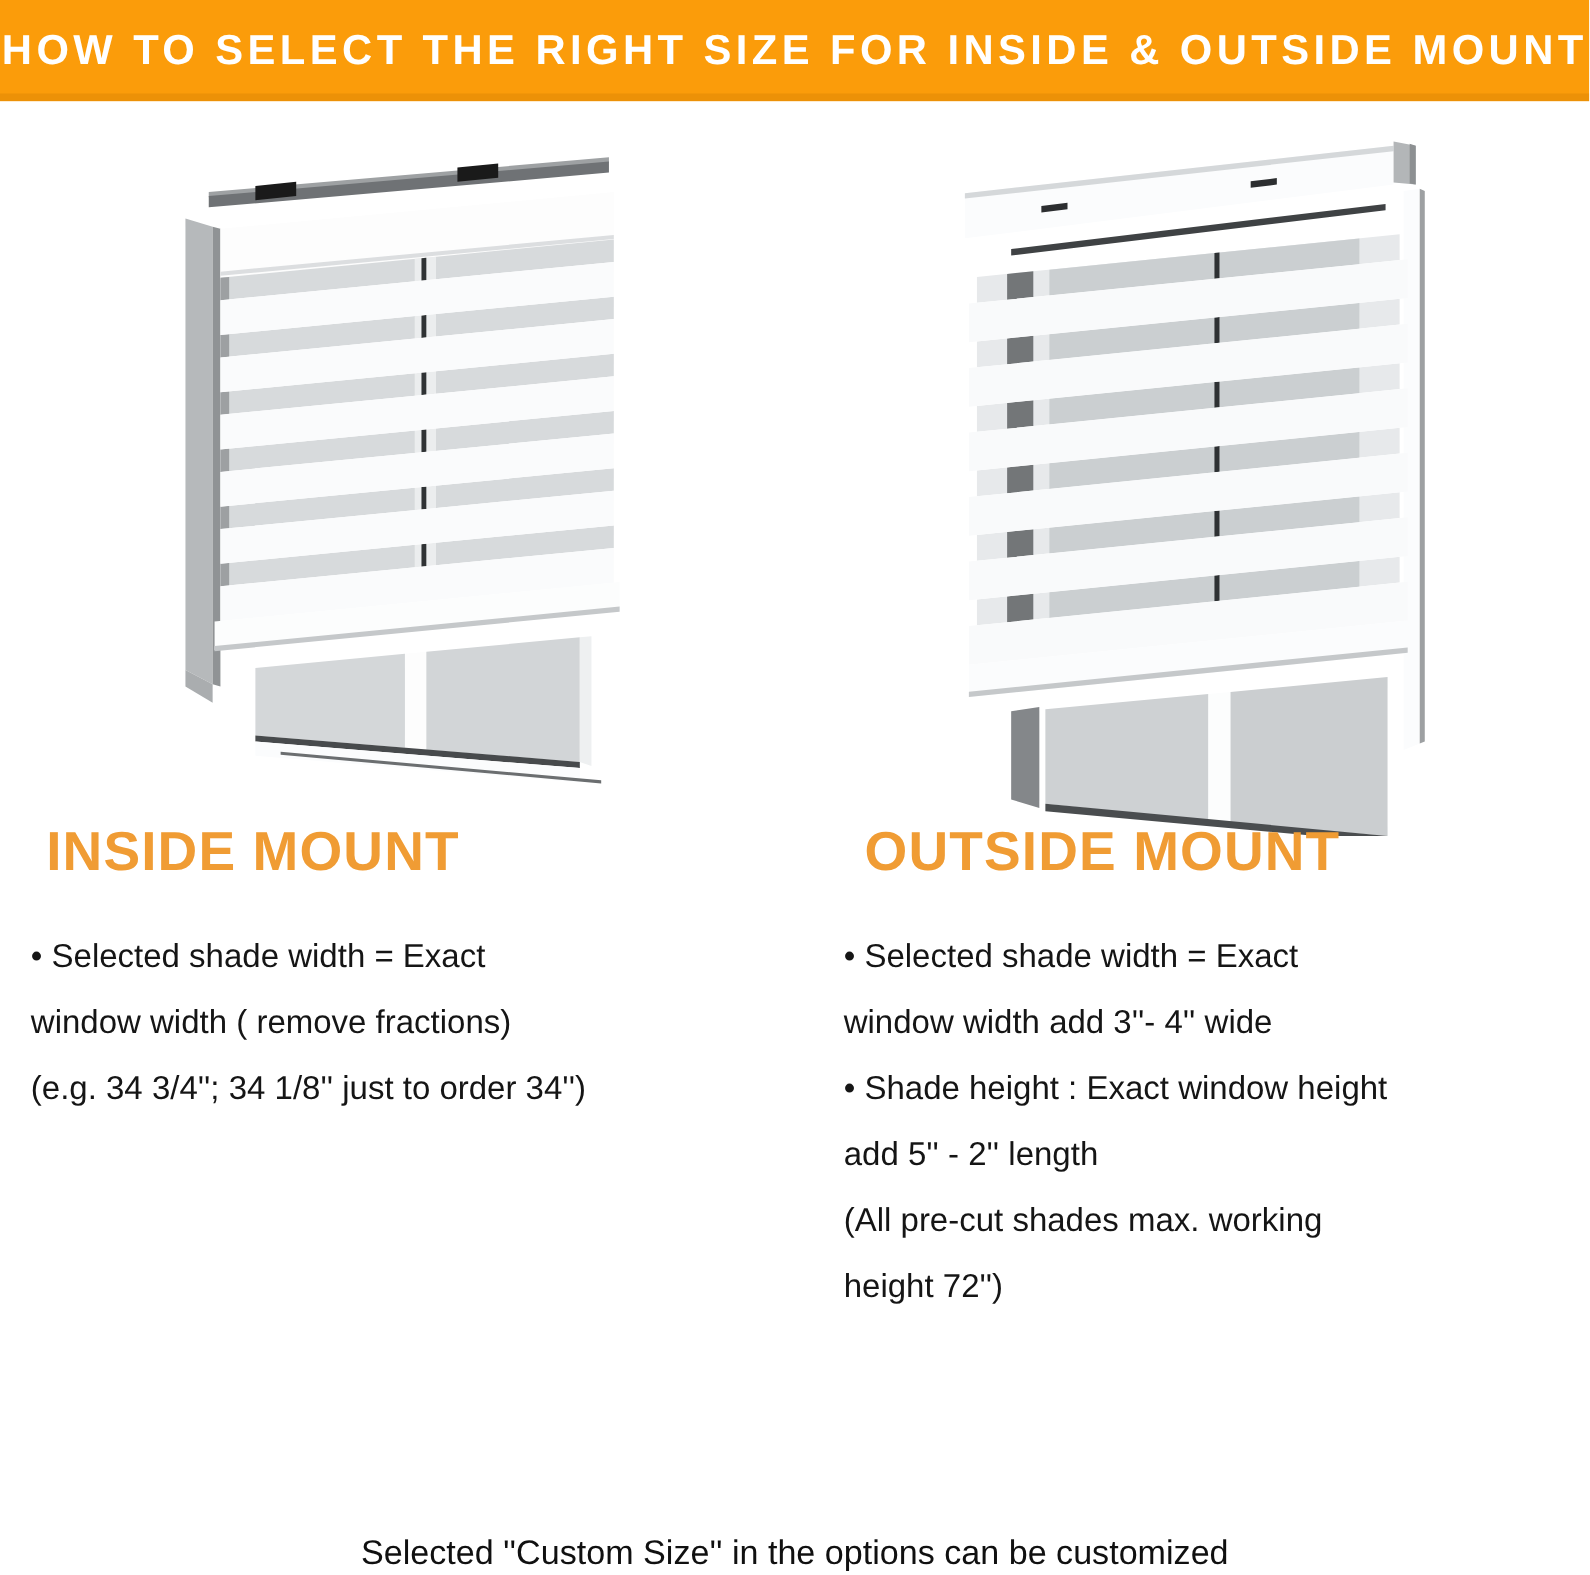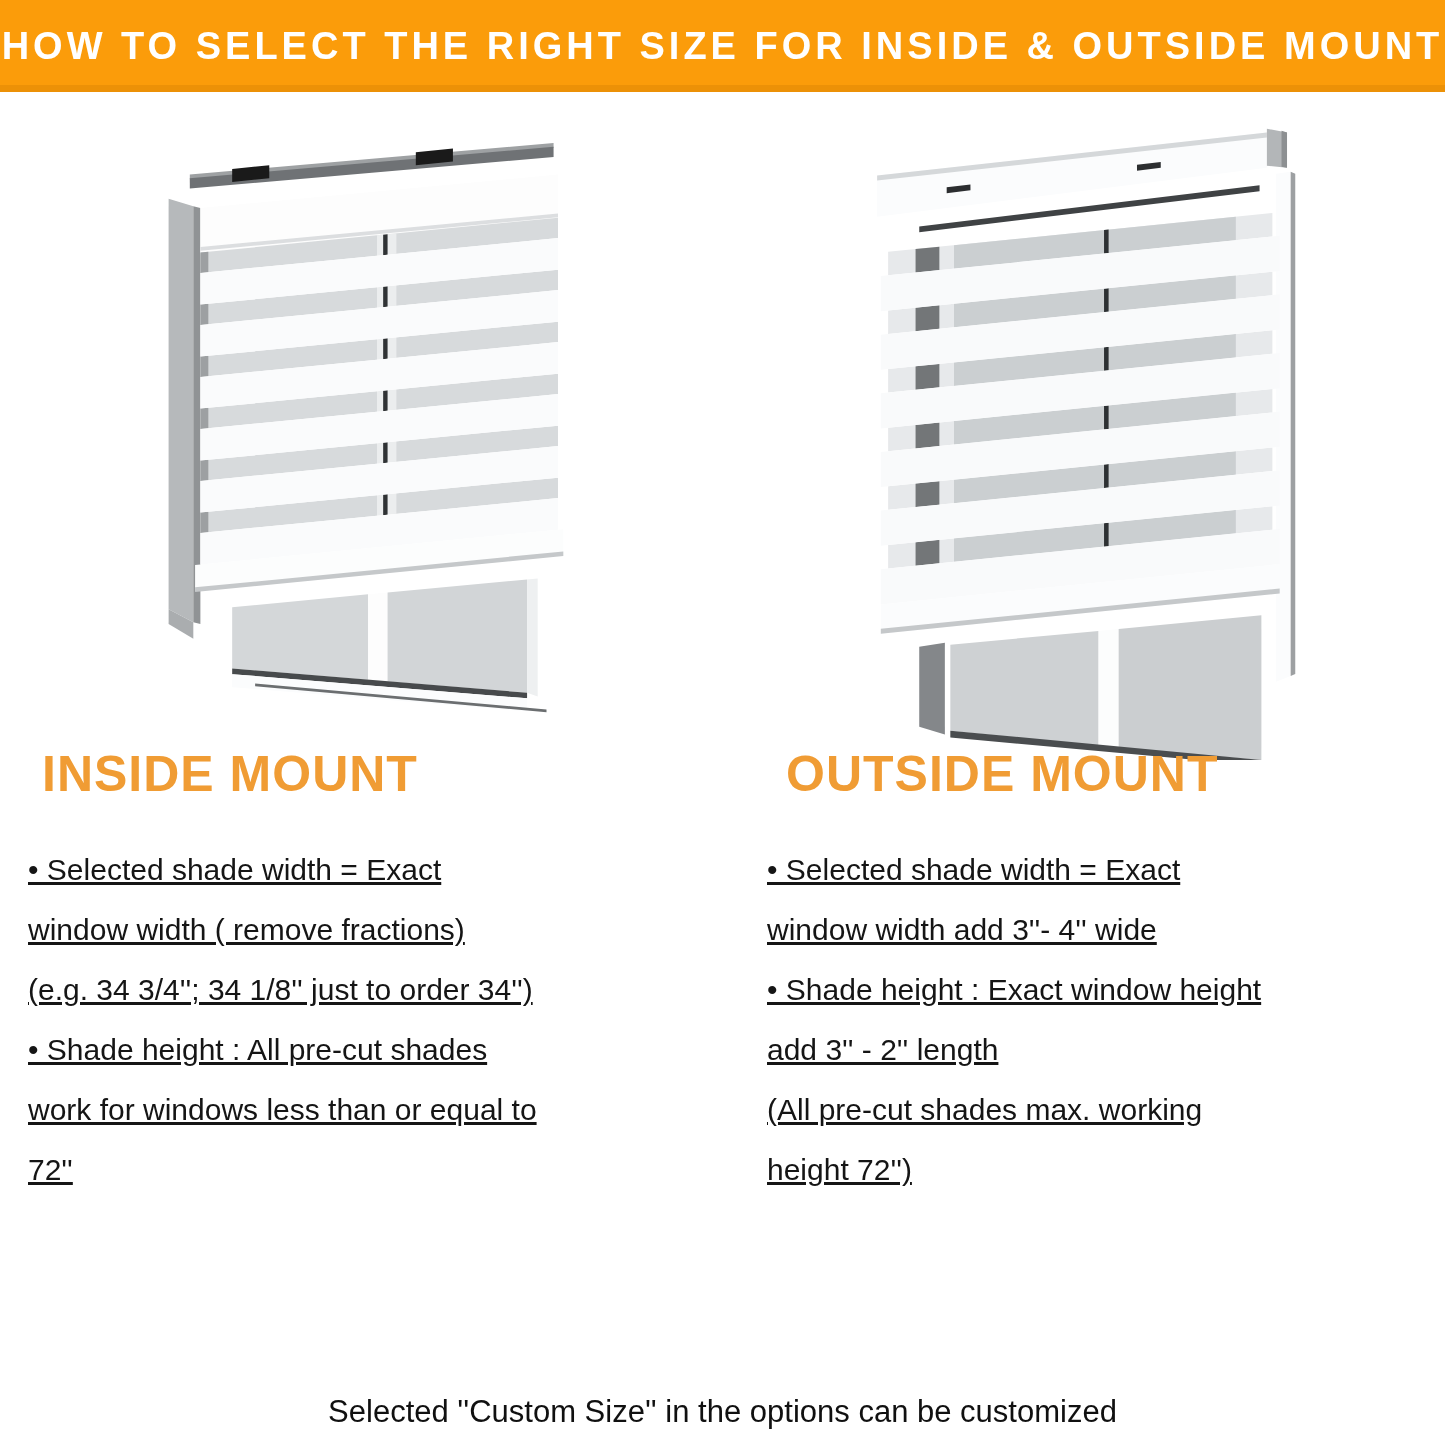--- a/index.html
+++ b/index.html
@@ -14,21 +14,21 @@
   
   .illo{position:absolute;}
   .illo-left{left:158px;top:130px;width:415px;height:585px;}
   .illo-right{left:868px;top:115px;width:430px;height:645px;}
   
   .mount-heading{position:absolute;font-size:50px;font-weight:bold;color:#F09C34;
                  letter-spacing:1px;line-height:52px;white-space:nowrap;}
   .heading-inside{left:42px;top:748px;}
   .heading-outside{left:786px;top:748px;}
   
-  .bullets{position:absolute;top:840px;font-size:30px;line-height:60px;color:#151515;text-decoration:underline;}
+  .bullets{position:absolute;top:840px;font-size:30px;line-height:60px;color:#151515;}
   .bullets-left{left:28px;width:700px;}
   .bullets-right{left:767px;width:670px;}
   .bullet-item{white-space:pre-line;}
   
   .footer-note{position:absolute;left:0;right:0;top:1394px;text-align:center;
                font-size:31px;color:#101010;letter-spacing:0px;}
 </style>
 </head>
 <body>
 
@@ -160,29 +160,26 @@
     </g>
   </svg>
 
   <div class="mount-heading heading-outside">OUTSIDE MOUNT</div>
   <div class="mount-heading heading-inside">INSIDE MOUNT</div>
 
   <div class="bullets bullets-left">
     <div class="bullet-item">• Selected shade width = Exact
 window width ( remove fractions)
 (e.g. 34 3/4''; 34 1/8'' just to order 34'')</div>
-    <div class="bullet-item">• Shade height : All pre-cut shades
-work for windows less than or equal to
-72''</div>
   </div>
 
   <div class="bullets bullets-right">
     <div class="bullet-item">• Selected shade width = Exact
 window width add 3''- 4'' wide</div>
     <div class="bullet-item">• Shade height : Exact window height
-add 3'' - 2'' length
+add 5'' - 2'' length
 (All pre-cut shades max. working
 height 72'')</div>
   </div>
 
   <div class="footer-note">Selected ''Custom Size'' in the options can be customized</div>
 
 </div>
 
 </body></html>

